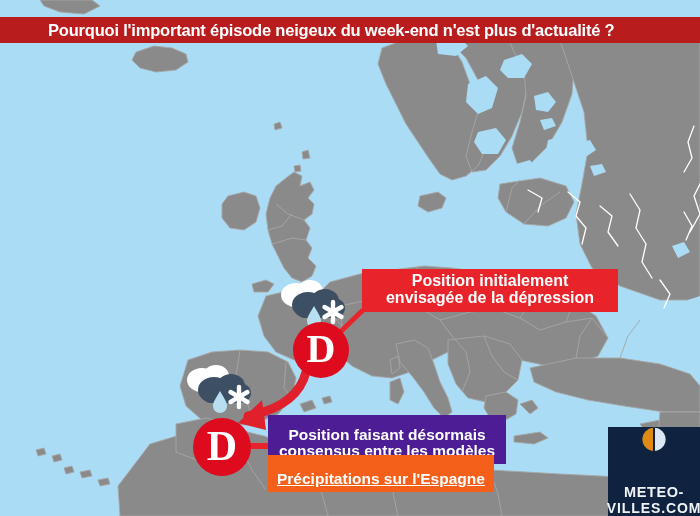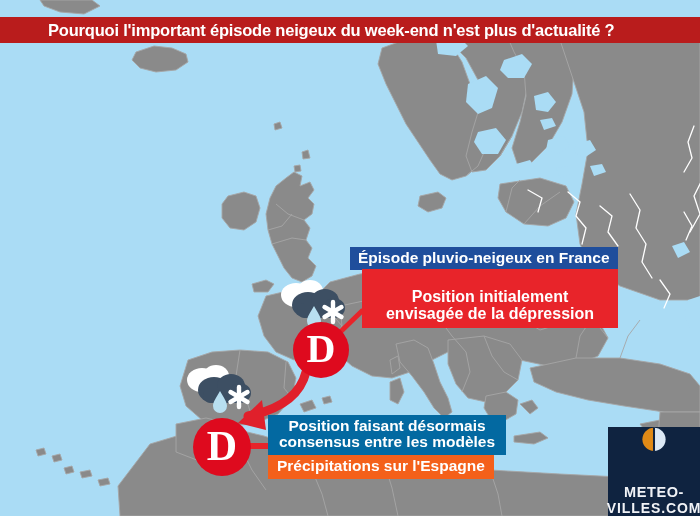--- a/index.html
+++ b/index.html
@@ -42,35 +42,36 @@
   #label-blue{
     left:350px;top:247px;
     background:#1f4e9c;
     font-size:15.5px;
     padding:3px 8px 4px 8px;
   }
   #label-red-top{
     left:362px;top:269px;
     background:#e8242a;
     font-size:16px;
-    padding:20px 10px 6px 10px;
+    padding:4px 10px 6px 10px;
     white-space:normal;width:236px;
   }
   #label-red-bottom{
     left:268px;top:415px;
-    background:#0369a1;
+    background:#4c1d95;
     font-size:15.5px;
-    padding:3px 8px 5px 8px;
+    padding:12px 8px 5px 8px;
     white-space:normal;width:222px;
   }
   #label-orange{
     left:268px;top:455px;
     background:#f4601a;
     font-size:15.5px;
-    padding:3px 9px 5px 9px;
+    padding:16px 9px 5px 9px;
+    text-decoration:underline;
   }
 
   
   .connector{position:absolute;}
 
   
   .d-marker{
     position:absolute;
     border-radius:50%;
     background:#de0a1e;
@@ -317,21 +318,20 @@
   </svg>
 
   <div class="d-marker" id="d-marker-france">
     <span class="d-glyph">D</span>
   </div>
 
   <div class="d-marker" id="d-marker-spain">
     <span class="d-glyph">D</span>
   </div>
 
-  <div class="label" id="label-blue">Épisode pluvio-neigeux en France</div>
 
   <div class="label" id="label-red-top">Position initialement envisagée de la dépression</div>
 
   <div class="label" id="label-red-bottom">Position faisant désormais consensus entre les modèles</div>
 
   <div class="label" id="label-orange">Précipitations sur l'Espagne</div>
 
   <div id="title-bar">
     <span id="title-text">Pourquoi l'important épisode neigeux du week-end n'est plus d'actualité ?</span>
   </div>

